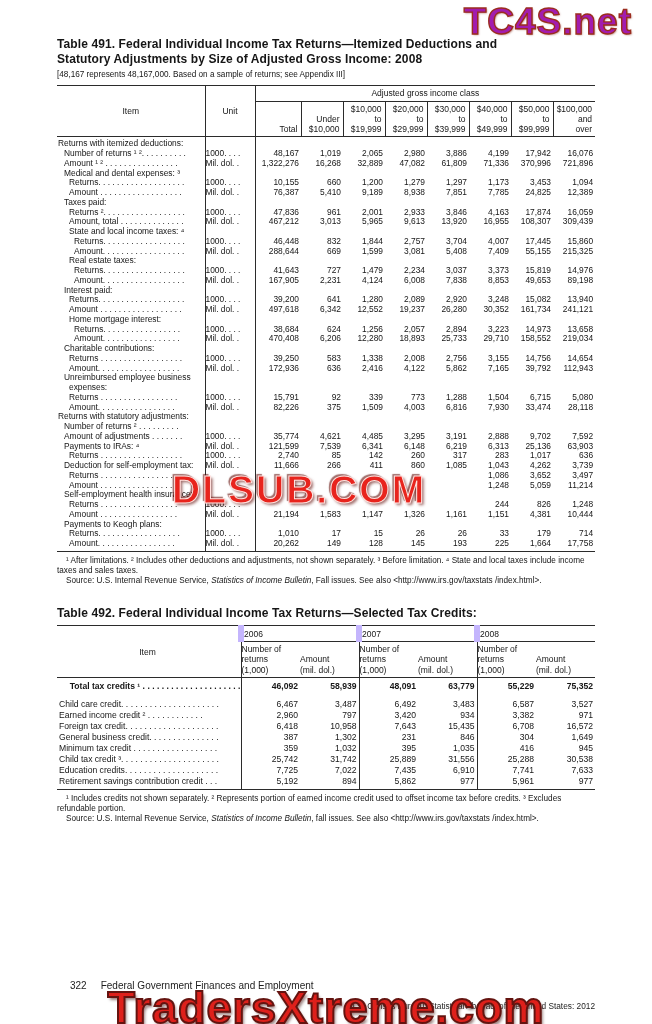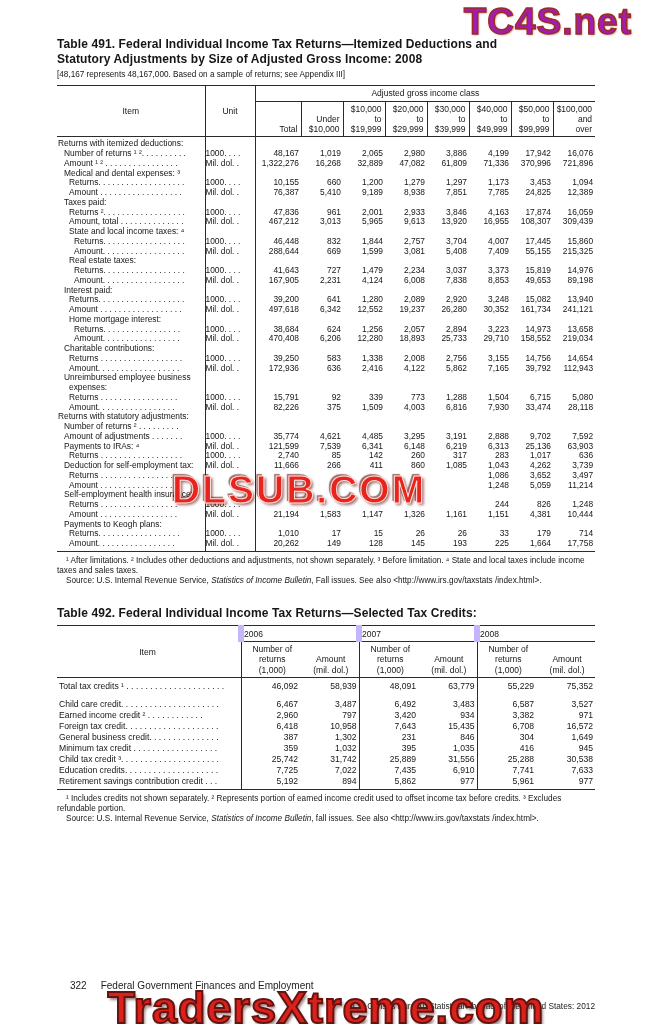--- a/index.html
+++ b/index.html
@@ -34,28 +34,28 @@
   
   .footnotes{margin-top:4px;font-size:8.2px;line-height:9.9px;}
   .footnotes p{margin:0;}
   .footnotes .ind{text-indent:9px;}
 
   
   .t492 col.c2-lbl{width:184px;} .t492 col.c2-n{width:59px;}
   .t492 thead th{font-size:8.5px;}
   .t492 .item-h2{text-align:center;vertical-align:middle;border-right:1px solid #2b2b2b;border-bottom:1px solid #2b2b2b;}
   .t492 th.year{text-align:left;vertical-align:middle;height:15px;border-bottom:1px solid #2b2b2b;border-left:6px solid #c4b5fd;}
-  .t492 th.sub{vertical-align:bottom;text-align:center;border-bottom:1px solid #2b2b2b;padding:2px 5px 2px 8px;}
+  .t492 th.sub{vertical-align:bottom;text-align:left;border-bottom:1px solid #2b2b2b;padding:2px 5px 2px 0;}
   .t492 th.sub div{line-height:10.3px;min-height:10.3px;}
   .t492 th.sub.yb,.t492 td.yb{border-left:1px solid #2b2b2b;}
   .t492 tbody td{font-size:8.6px;line-height:11px;white-space:nowrap;overflow:hidden;}
   .t492 tbody td.lbl{padding-left:2px;border-right:1px solid #2b2b2b;}
   .t492 tbody tr:first-child td{padding-top:3px;}
   .t492 tbody tr:last-child td{padding-bottom:2px;}
-  .t492 tr.bold td{font-weight:normal;}
+  .t492 tr.bold td{font-weight:bold;text-align:right;}
   .t492 tr.rgap td{padding-bottom:7px;}
 
   
   .page-footer{position:absolute;left:70px;top:980px;font-size:10px;color:#1d1d1d;}
   .page-footer .num{margin-right:14px;}
   .pub-line{position:absolute;right:57px;top:1001px;font-size:8.3px;color:#1d1d1d;margin-left:33px;}
 
   
   .wm{position:absolute;font-weight:bold;white-space:nowrap;z-index:9;}
   .wm-top{top:1px;right:20px;font-size:37px;letter-spacing:1px;color:#a21caf;

